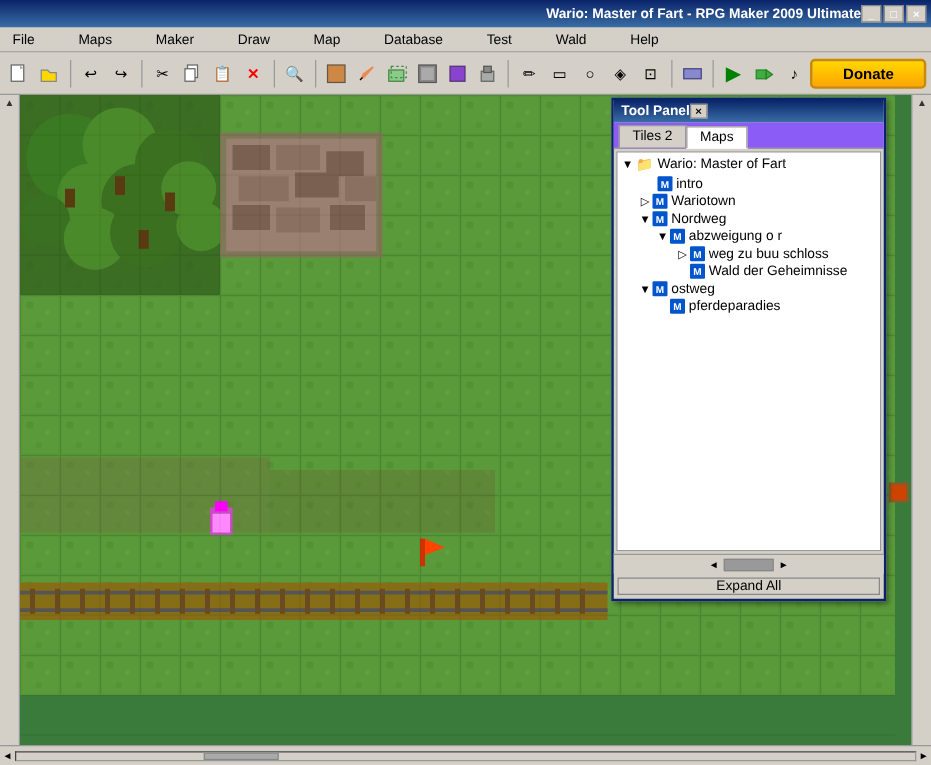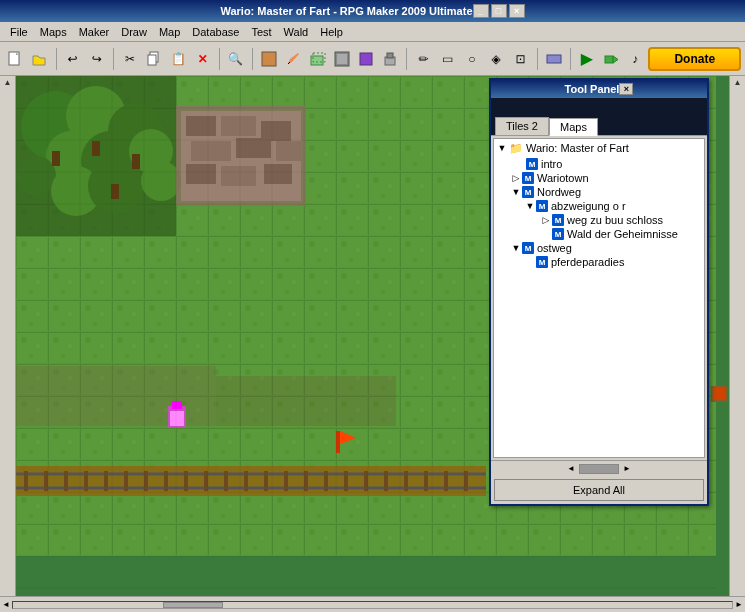--- a/index.html
+++ b/index.html
@@ -5,21 +5,21 @@
     * { margin: 0; padding: 0; box-sizing: border-box; }
     body { width: 745px; height: 612px; overflow: hidden; font-family: 'Segoe UI', Tahoma, sans-serif; font-size: 11px; background: #d4d0c8; }
 
     
     .title-bar {
       background: linear-gradient(to bottom, #0a246a, #3a6ea5);
       color: white;
       height: 22px;
       display: flex;
       align-items: center;
-      justify-content: center;
+      justify-content: flex-end;
       padding: 0 4px;
       font-size: 11px;
       font-weight: bold;
     }
     .title-bar-controls { display: flex; gap: 2px; }
     .title-btn {
       width: 16px; height: 14px;
       background: #d4d0c8;
       border: 1px solid #888;
       font-size: 9px;
@@ -28,20 +28,21 @@
     }
 
     
     .menu-bar {
       background: #d4d0c8;
       height: 20px;
       display: flex;
       align-items: center;
       padding: 0 4px;
       border-bottom: 1px solid #999;
+      gap: 23px;
     }
     .menu-item {
       padding: 2px 6px;
       font-size: 11px;
       cursor: pointer;
     }
 
     
     .toolbar {
       background: #d4d0c8;
@@ -94,35 +95,35 @@
     }
     .tool-panel-title {
       background: linear-gradient(to bottom, #0a246a, #3a6ea5);
       color: white;
       height: 18px;
       display: flex;
       align-items: center;
       padding: 0 6px;
       font-size: 11px;
       font-weight: bold;
-      justify-content: center;
+      justify-content: flex-start;
     }
     .tool-panel-close {
       width: 14px; height: 12px;
       background: #d4d0c8;
       border: 1px solid #888;
       font-size: 9px;
       display: flex; align-items: center; justify-content: center;
       cursor: pointer;
       color: #000;
     }
     .tool-panel-tabs {
       display: flex;
-      padding: 19px 4px 0;
-      background: #0f172a;
+      padding: 2px 4px 0;
+      background: #8b5cf6;
       border-bottom: 1px solid #999;
     }
     .tp-tab {
       padding: 2px 10px;
       border: 1px solid #999;
       border-bottom: none;
       background: #d4d0c8;
       cursor: pointer;
       font-size: 11px;
     }
@@ -168,20 +169,21 @@
       width: 12px; height: 12px;
       display: flex; align-items: center; justify-content: center;
       border-radius: 1px;
       flex-shrink: 0;
       margin-right: 3px;
     }
     .tool-panel-footer {
       display: flex;
       padding: 3px;
       gap: 1px;
+      flex-direction: column;
     }
     .tp-footer-btn {
       flex: 1;
       height: 22px;
       background: #d4d0c8;
       border: 1px solid #888;
       cursor: pointer;
       font-size: 11px;
     }
     .tp-scrollbar {

